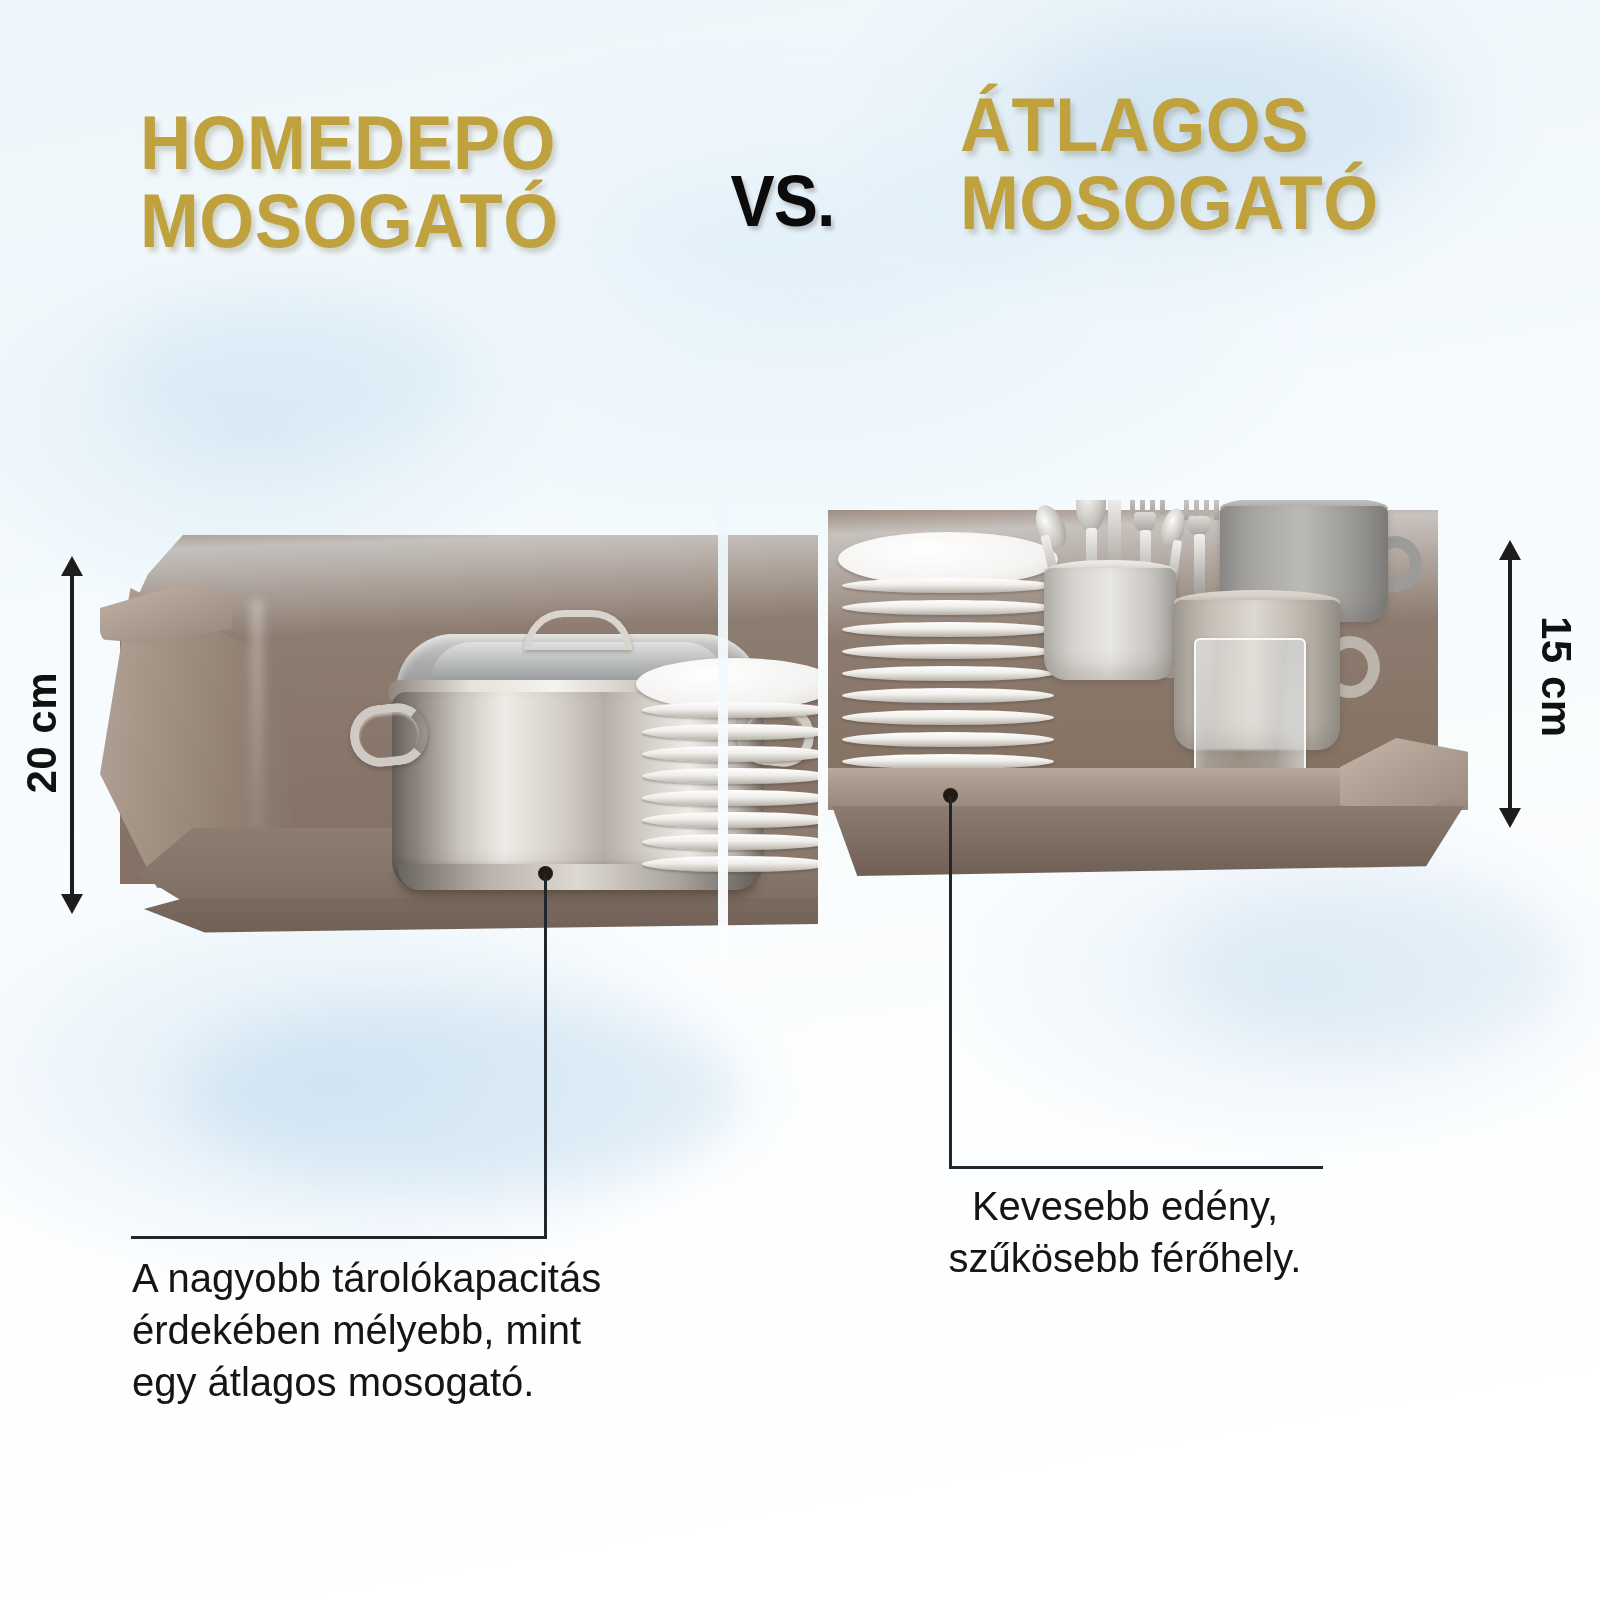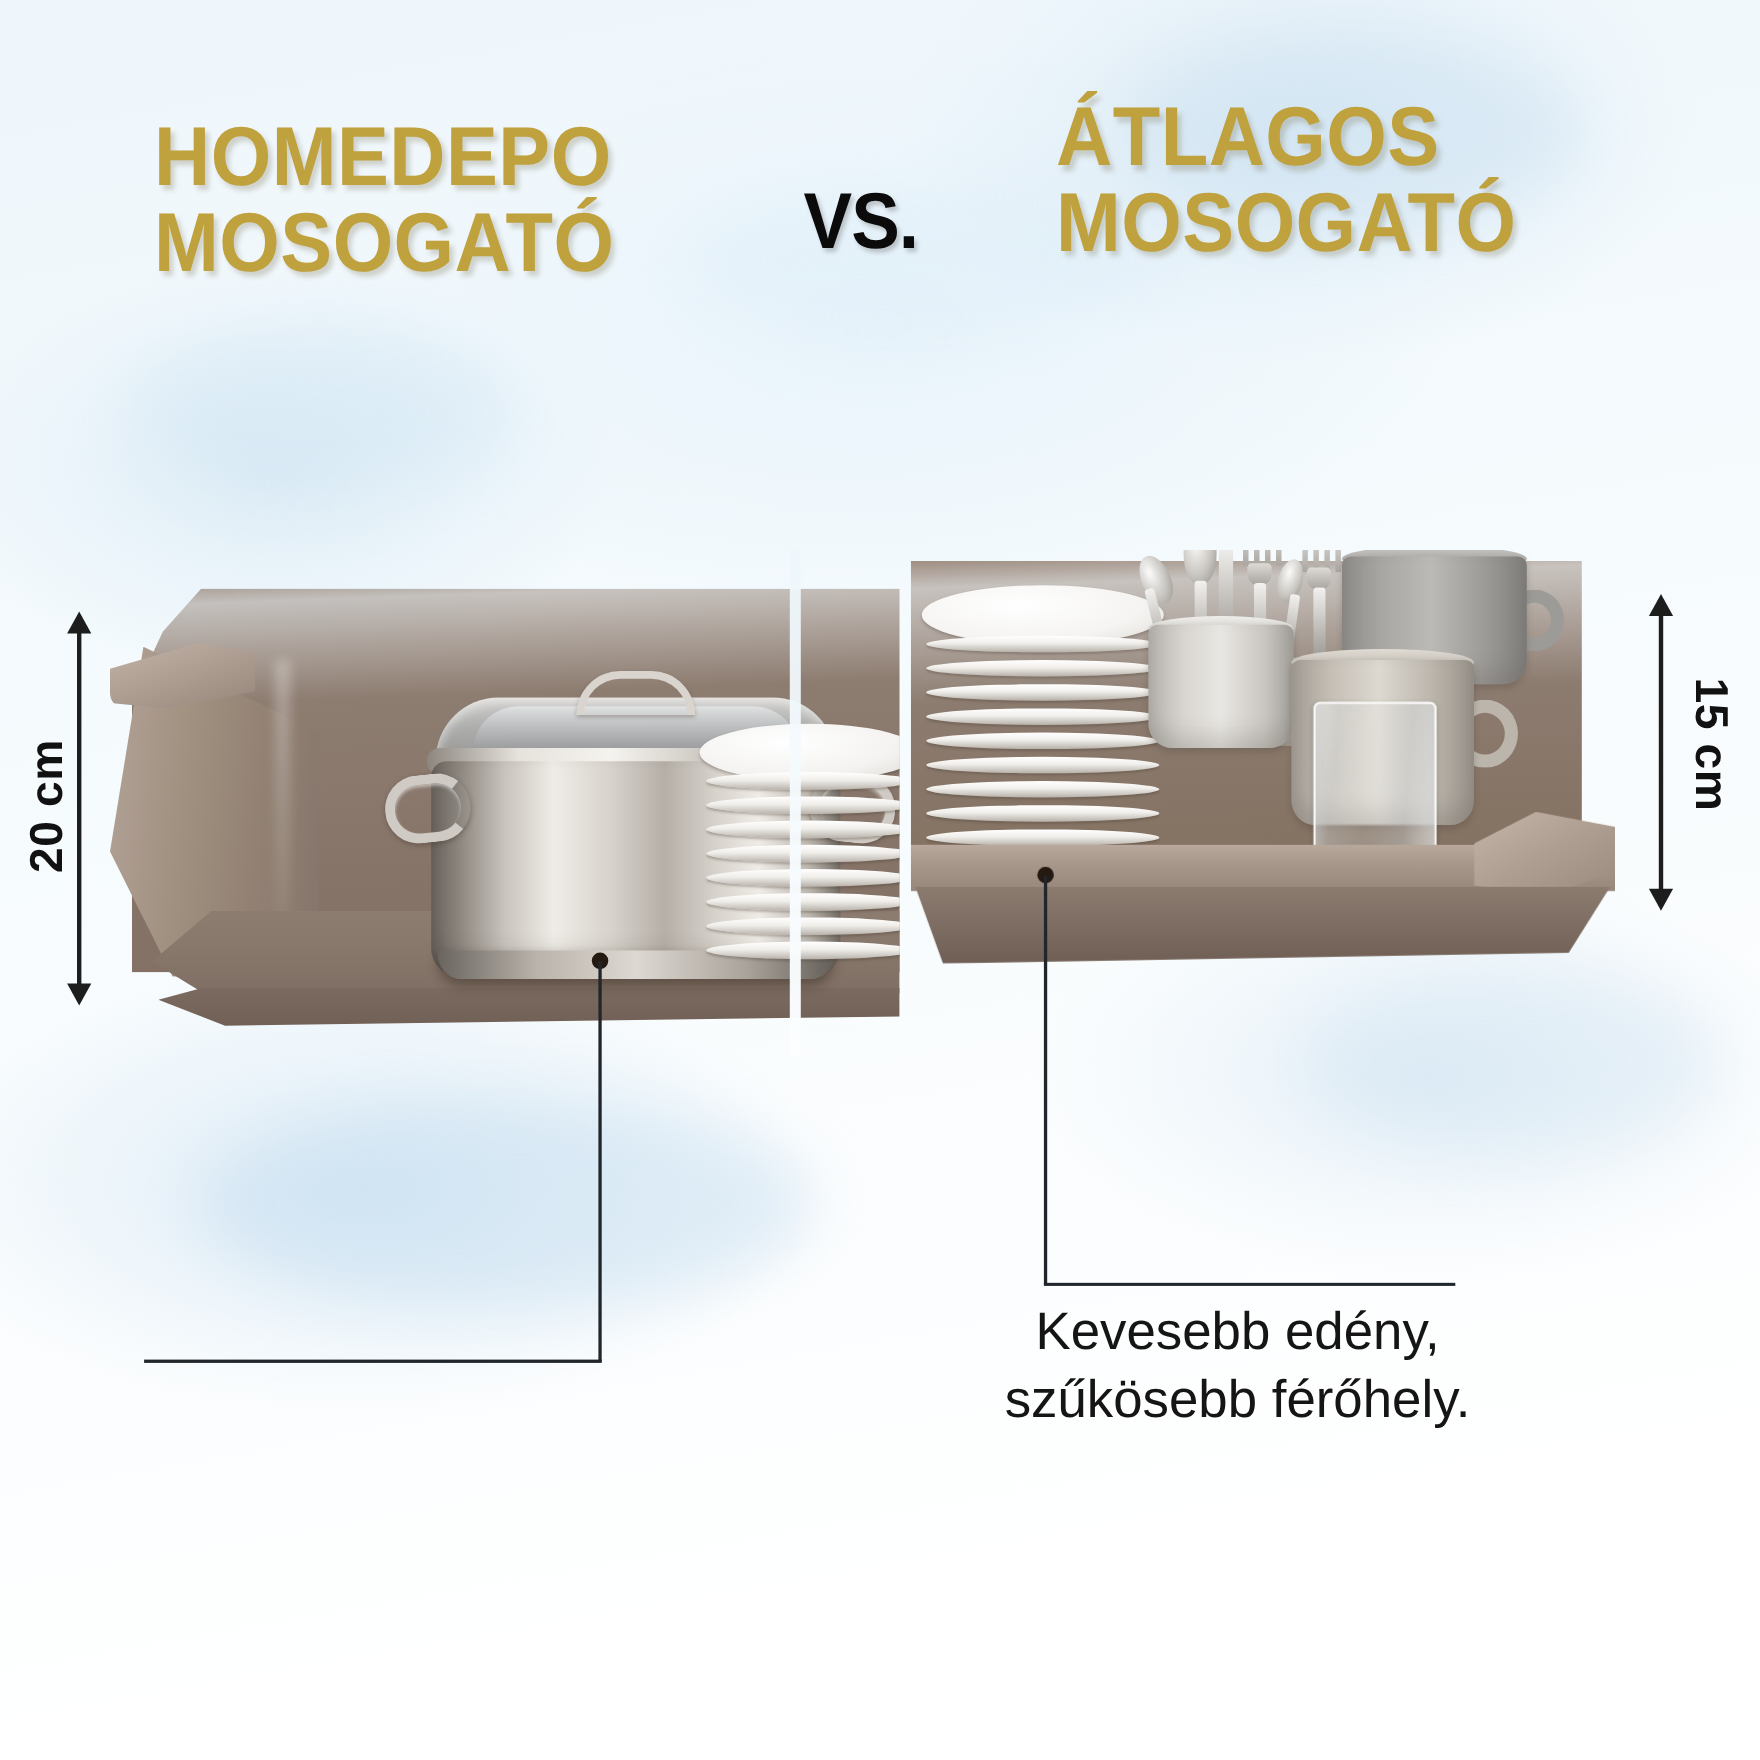--- a/index.html
+++ b/index.html
@@ -328,21 +328,21 @@
   #leader-left .leader-v   { left:544px; top:874px; height:364px; }
   #leader-left .leader-h   { left:131px; top:1236px; width:416px; }
 
   #leader-right .leader-dot { left:943px; top:788px; }
   #leader-right .leader-v   { left:949px; top:796px; height:372px; }
   #leader-right .leader-h   { left:949px; top:1166px; width:374px; }
 
   
   .caption {
     position:absolute; color:#151515;
-    font-size:48px; line-height:1.30;
+    font-size:40px; line-height:1.30;
     white-space:pre-line;
   }
   #caption-left  { left:132px; top:1252px; width:560px; text-align:left; }
   #caption-right { left:910px; top:1180px; width:430px; text-align:center; }
 </style>
 </head>
 <body>
 
 <div id="stage">
 
@@ -485,17 +485,20 @@
     <div class="leader-v"></div>
     <div class="leader-h"></div>
   </div>
 
   <div class="leader" id="leader-right">
     <div class="leader-dot"></div>
     <div class="leader-v"></div>
     <div class="leader-h"></div>
   </div>
 
+  <div class="caption" id="caption-left">A nagyobb tárolókapacitás
+érdekében mélyebb, mint
+egy átlagos mosogató.</div>
 
   <div class="caption" id="caption-right">Kevesebb edény,
 szűkösebb férőhely.</div>
 
 </div>
 
 </body></html>

